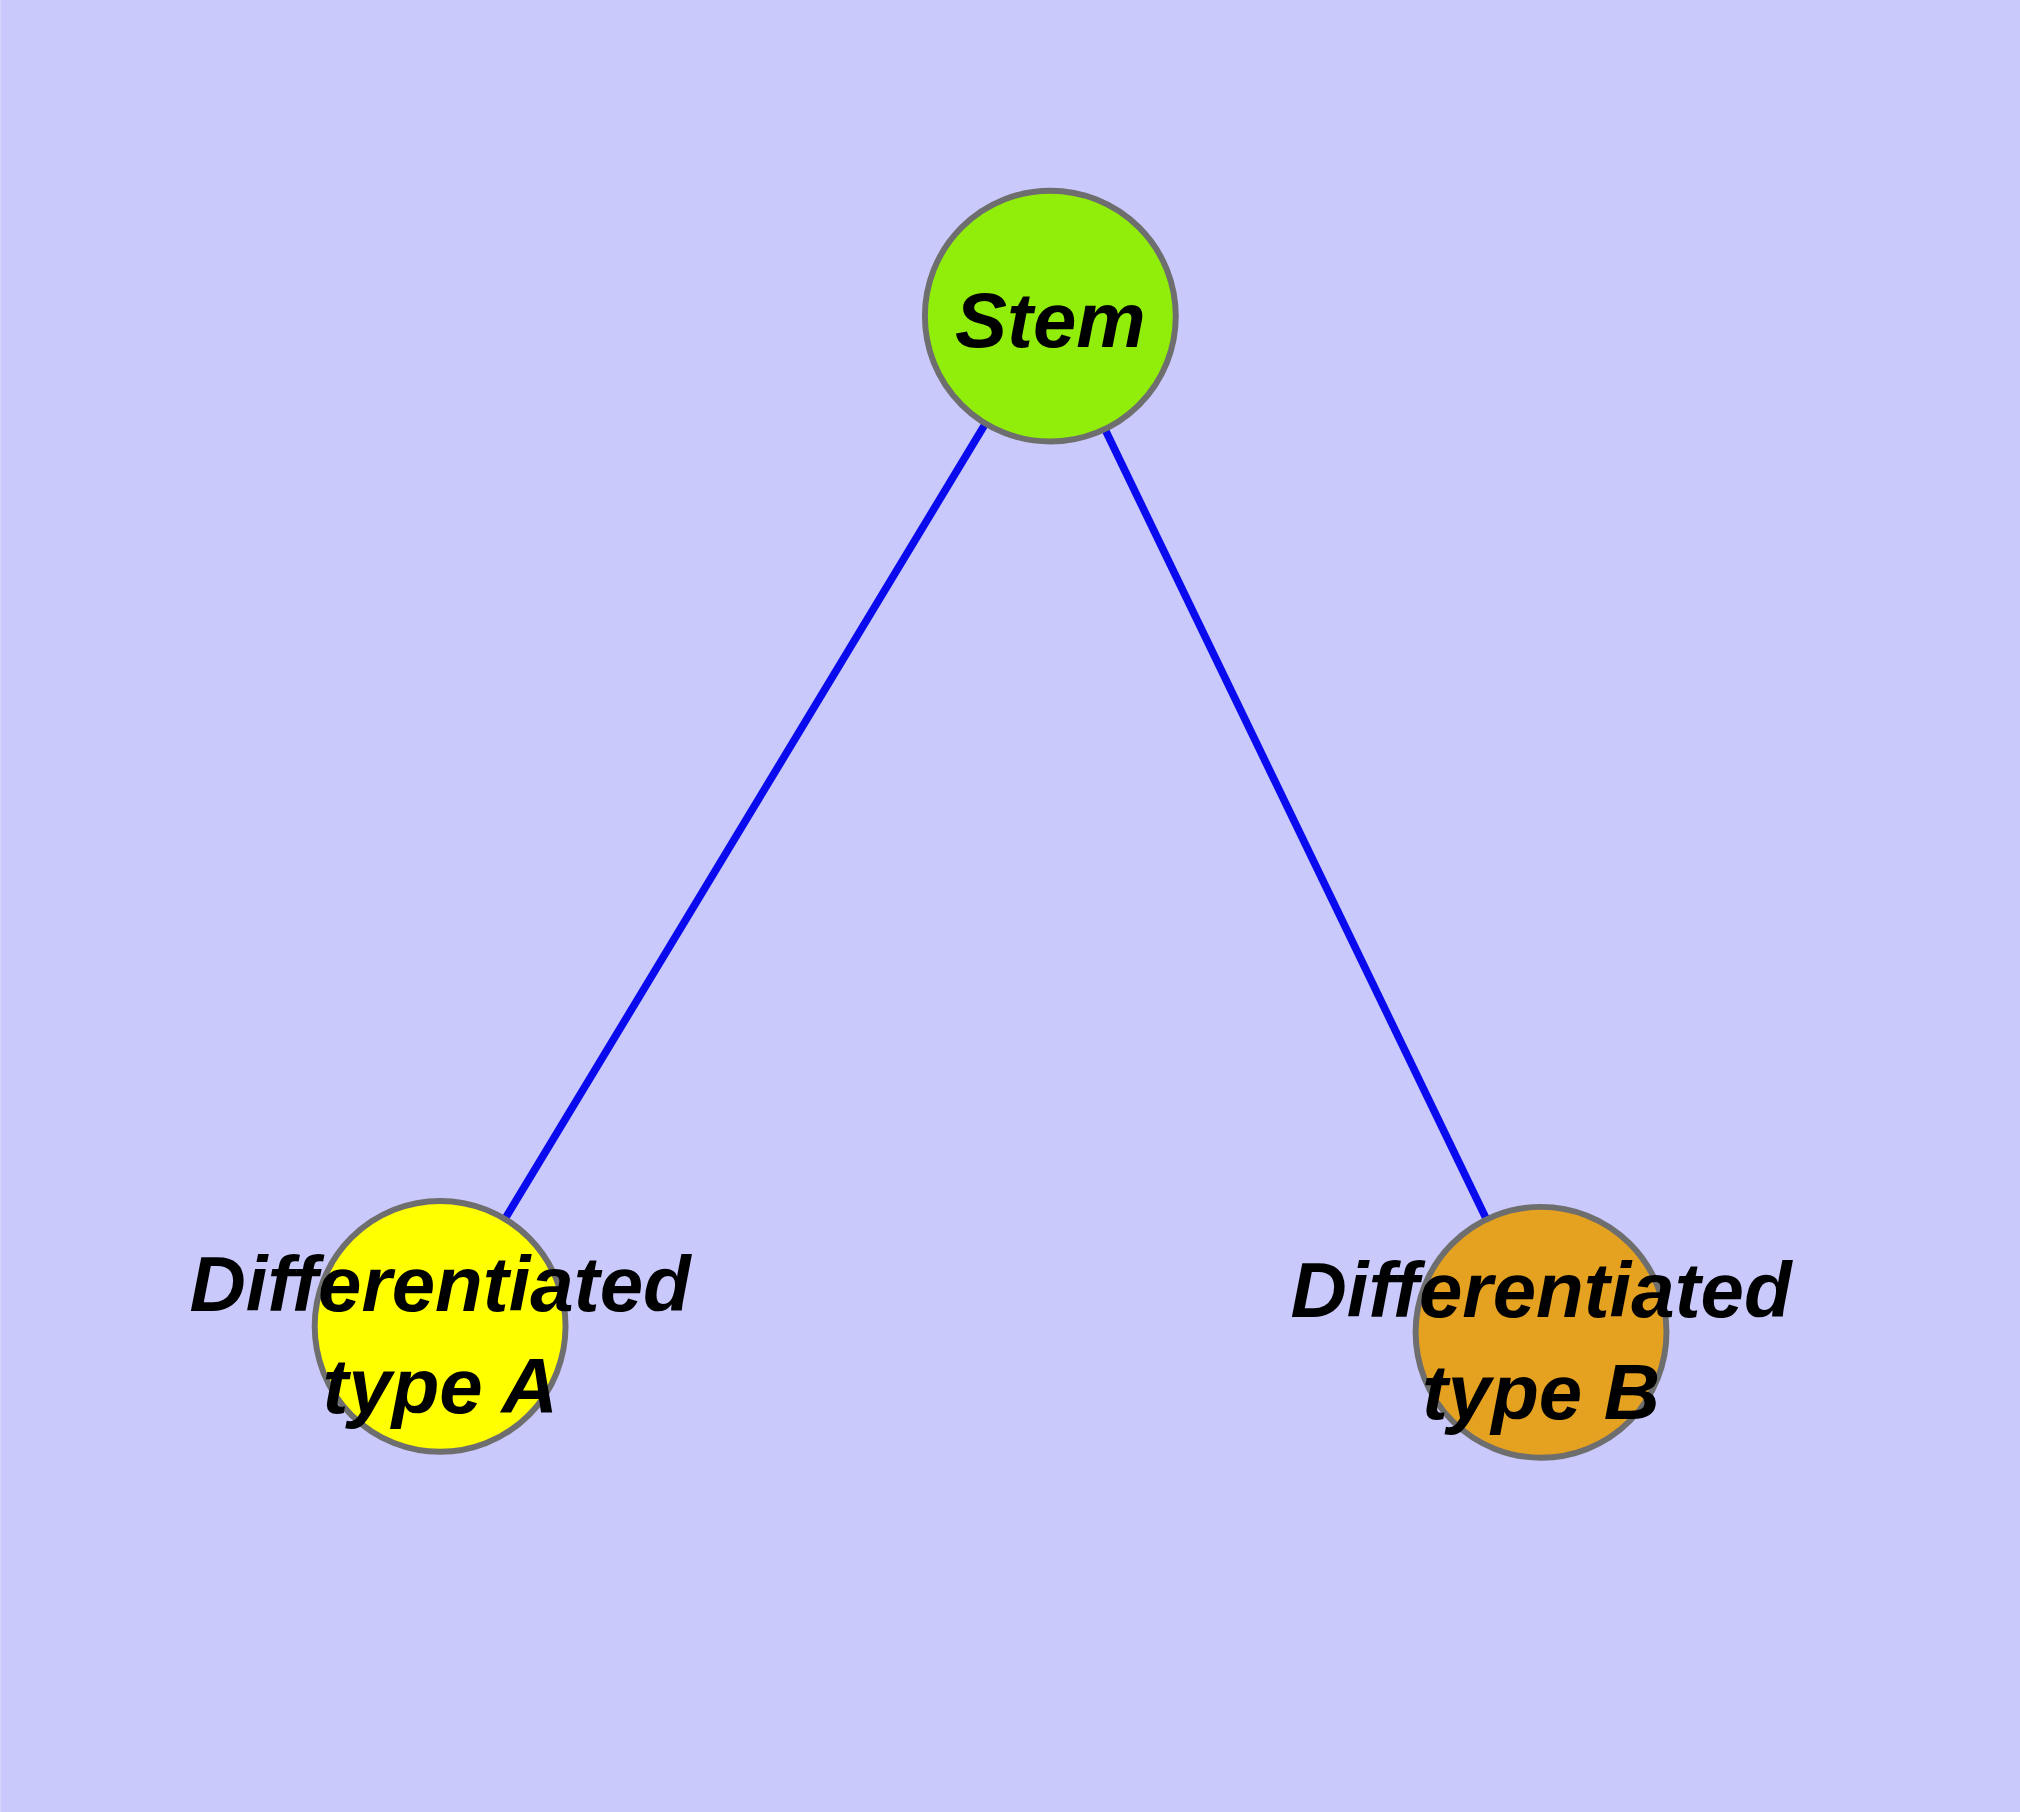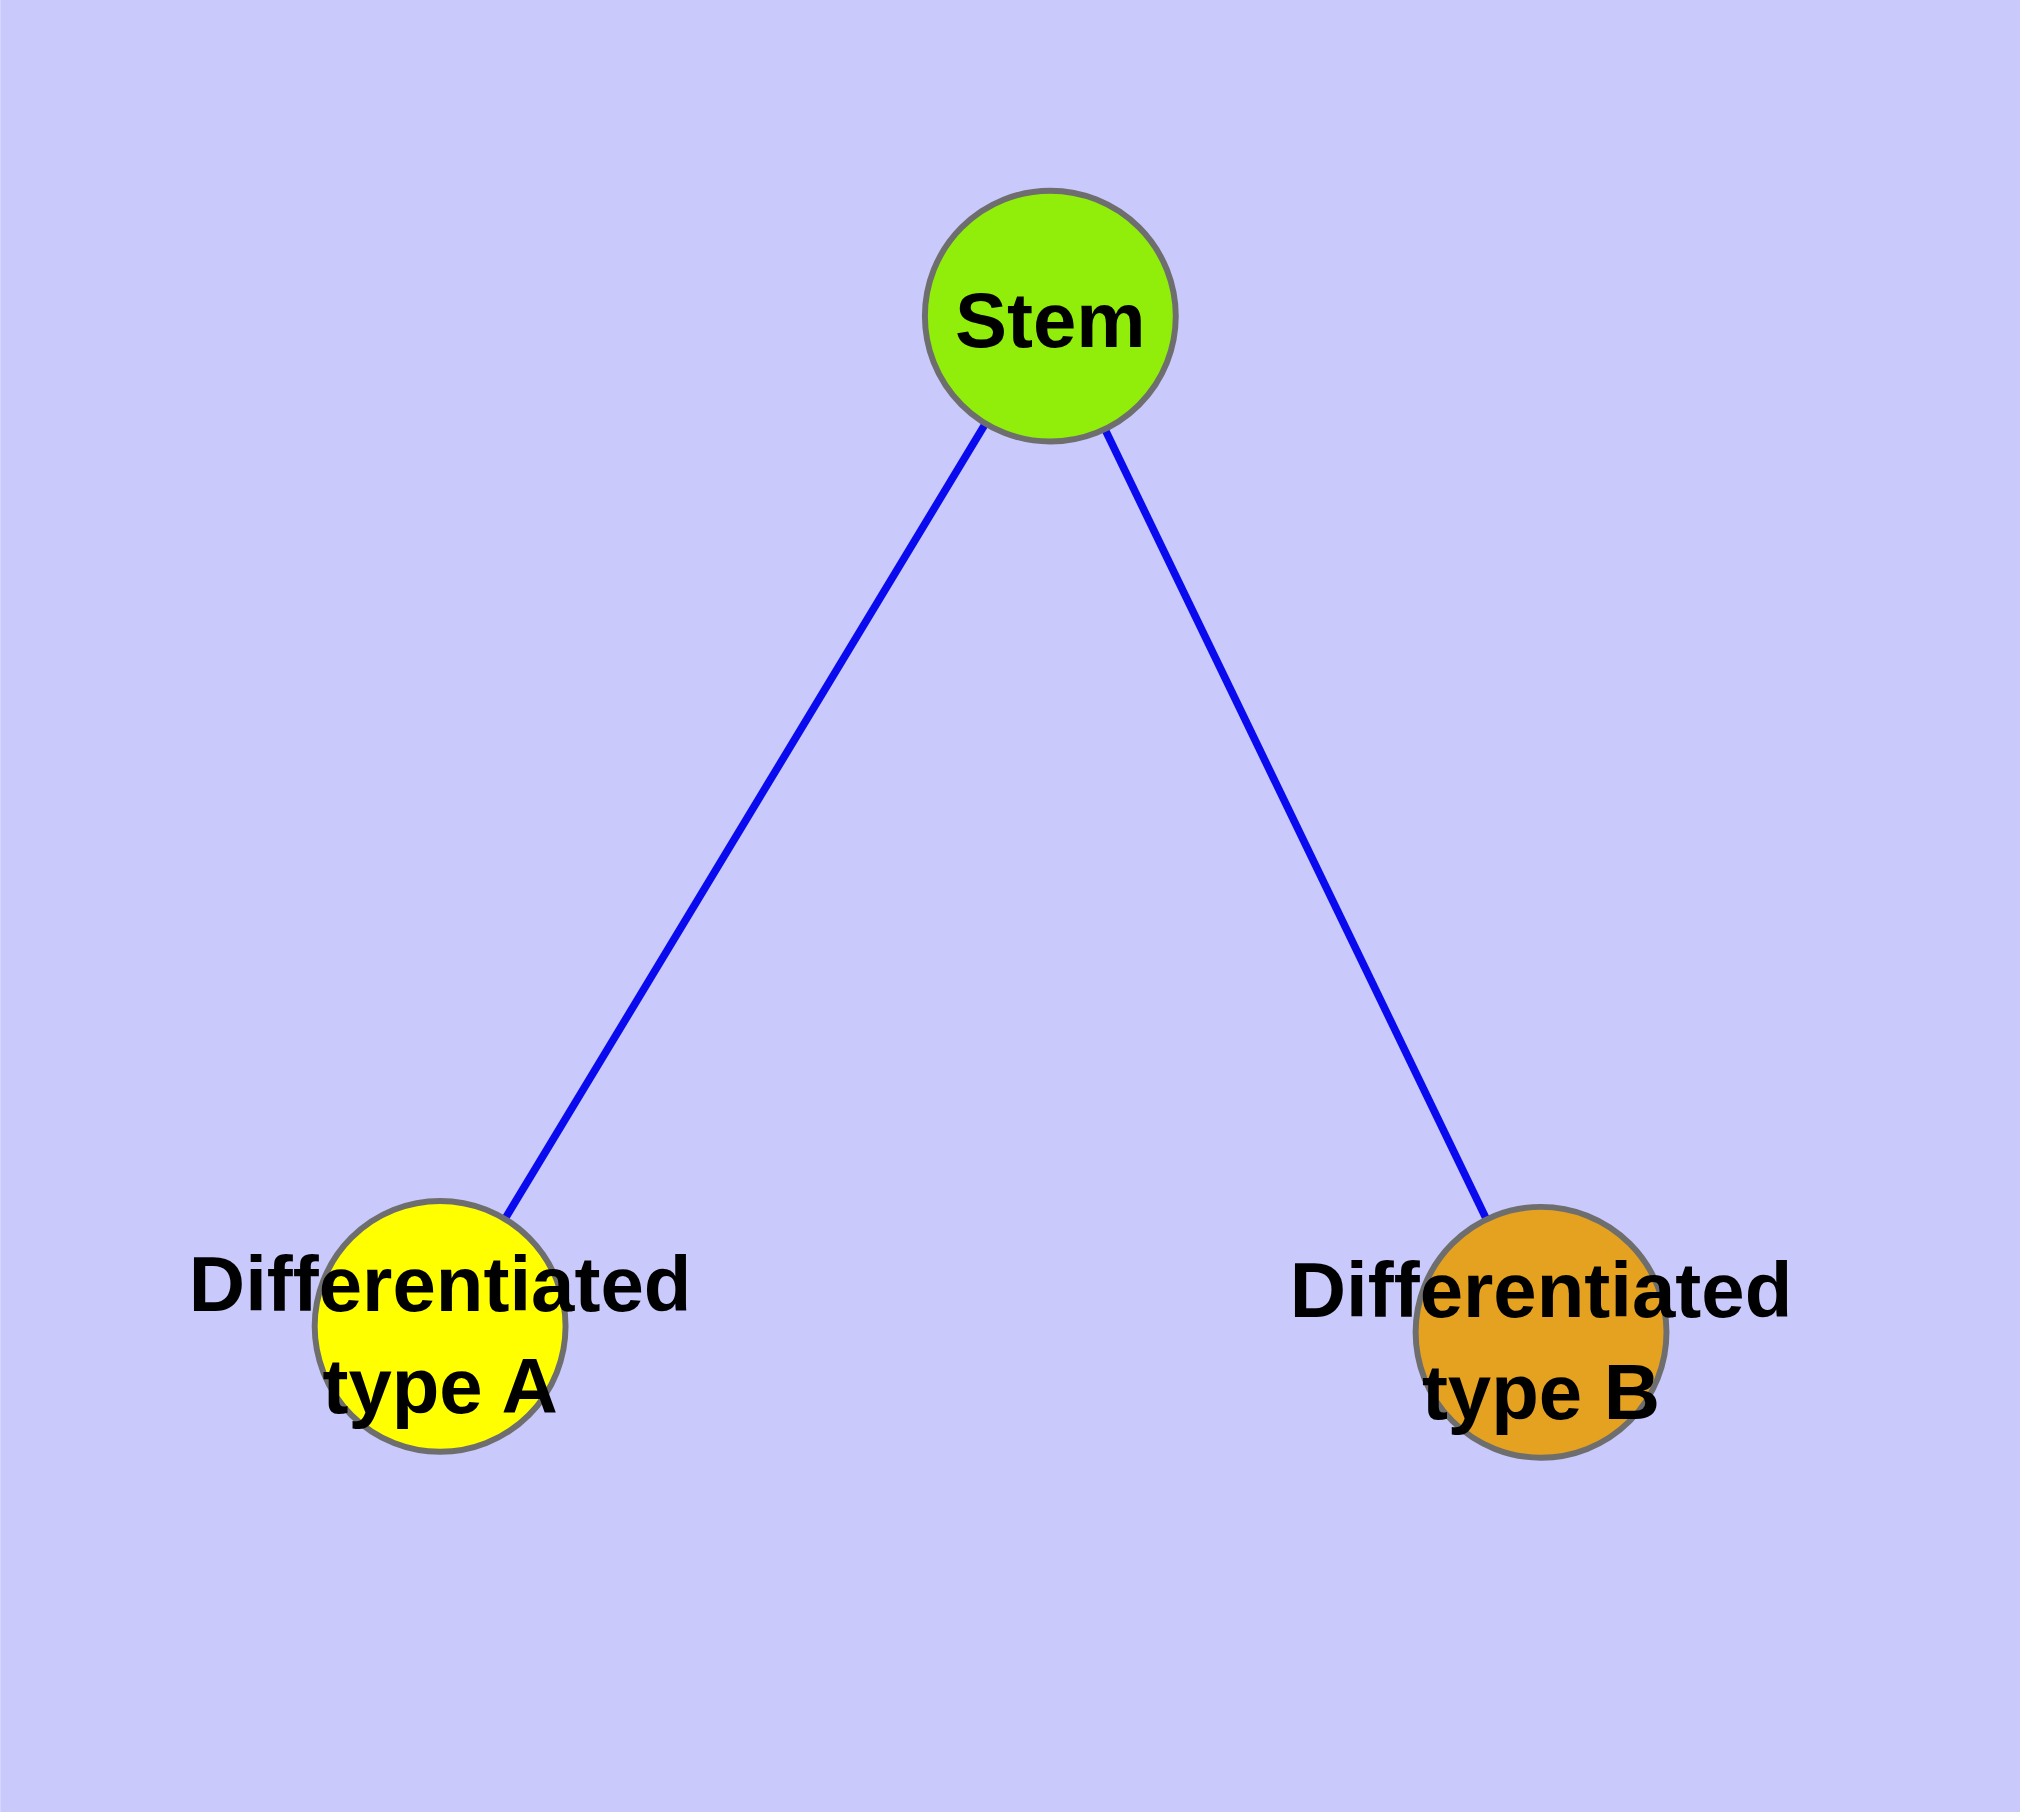--- a/index.html
+++ b/index.html
@@ -10,20 +10,21 @@
   body {
     width: 2021px;
     height: 1812px;
     overflow: hidden;
     font-family: "Liberation Sans", "DejaVu Sans", sans-serif;
   }
   #diagram-root {
     position: relative;
     width: 2021px;
     height: 1332px;
+    font-style: italic;
   }
   #graph-svg {
     display: block;
   }
   .node-label {
     font-family: "Liberation Sans", "DejaVu Sans", sans-serif;
     font-weight: bold;
     text-anchor: middle;
     dominant-baseline: central;
   }

